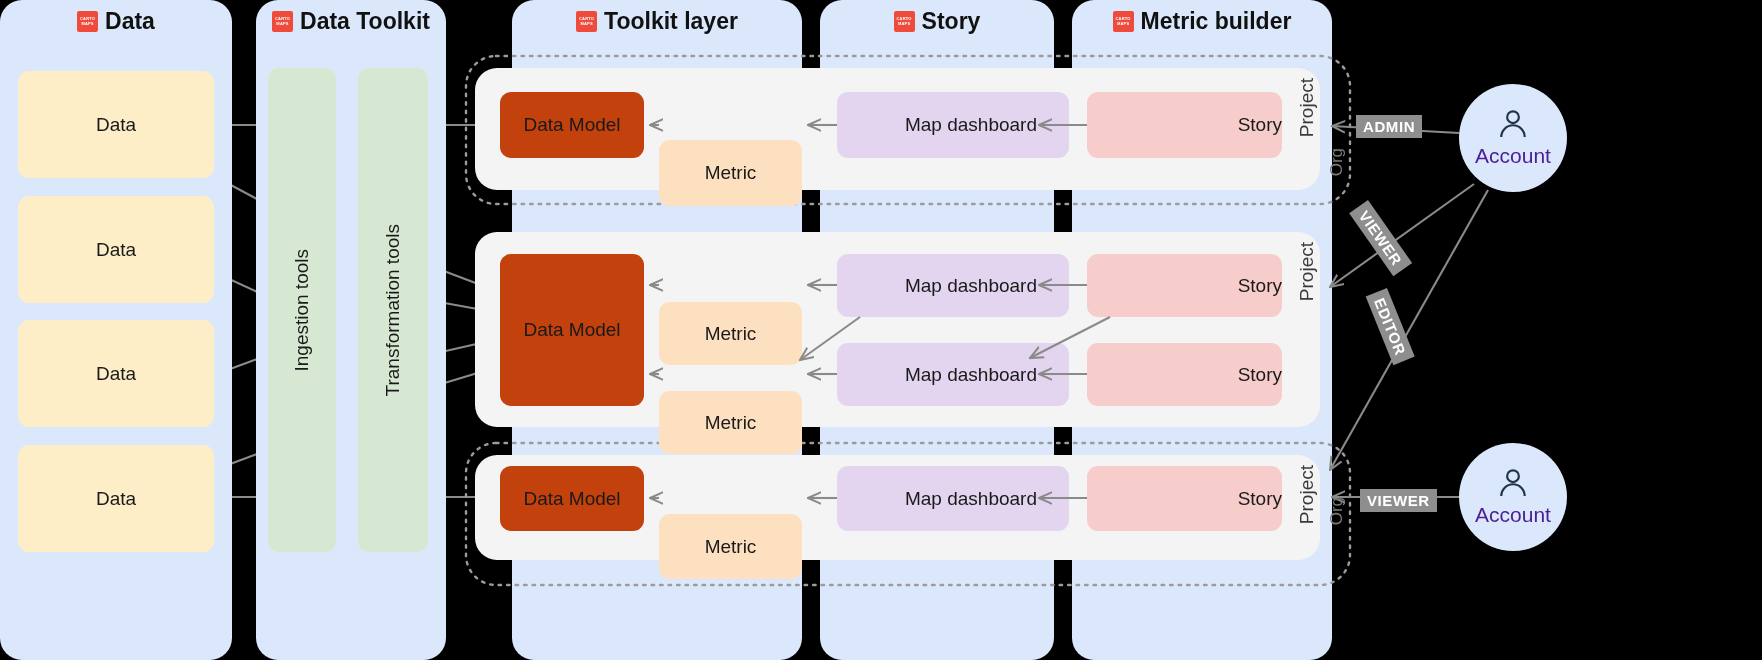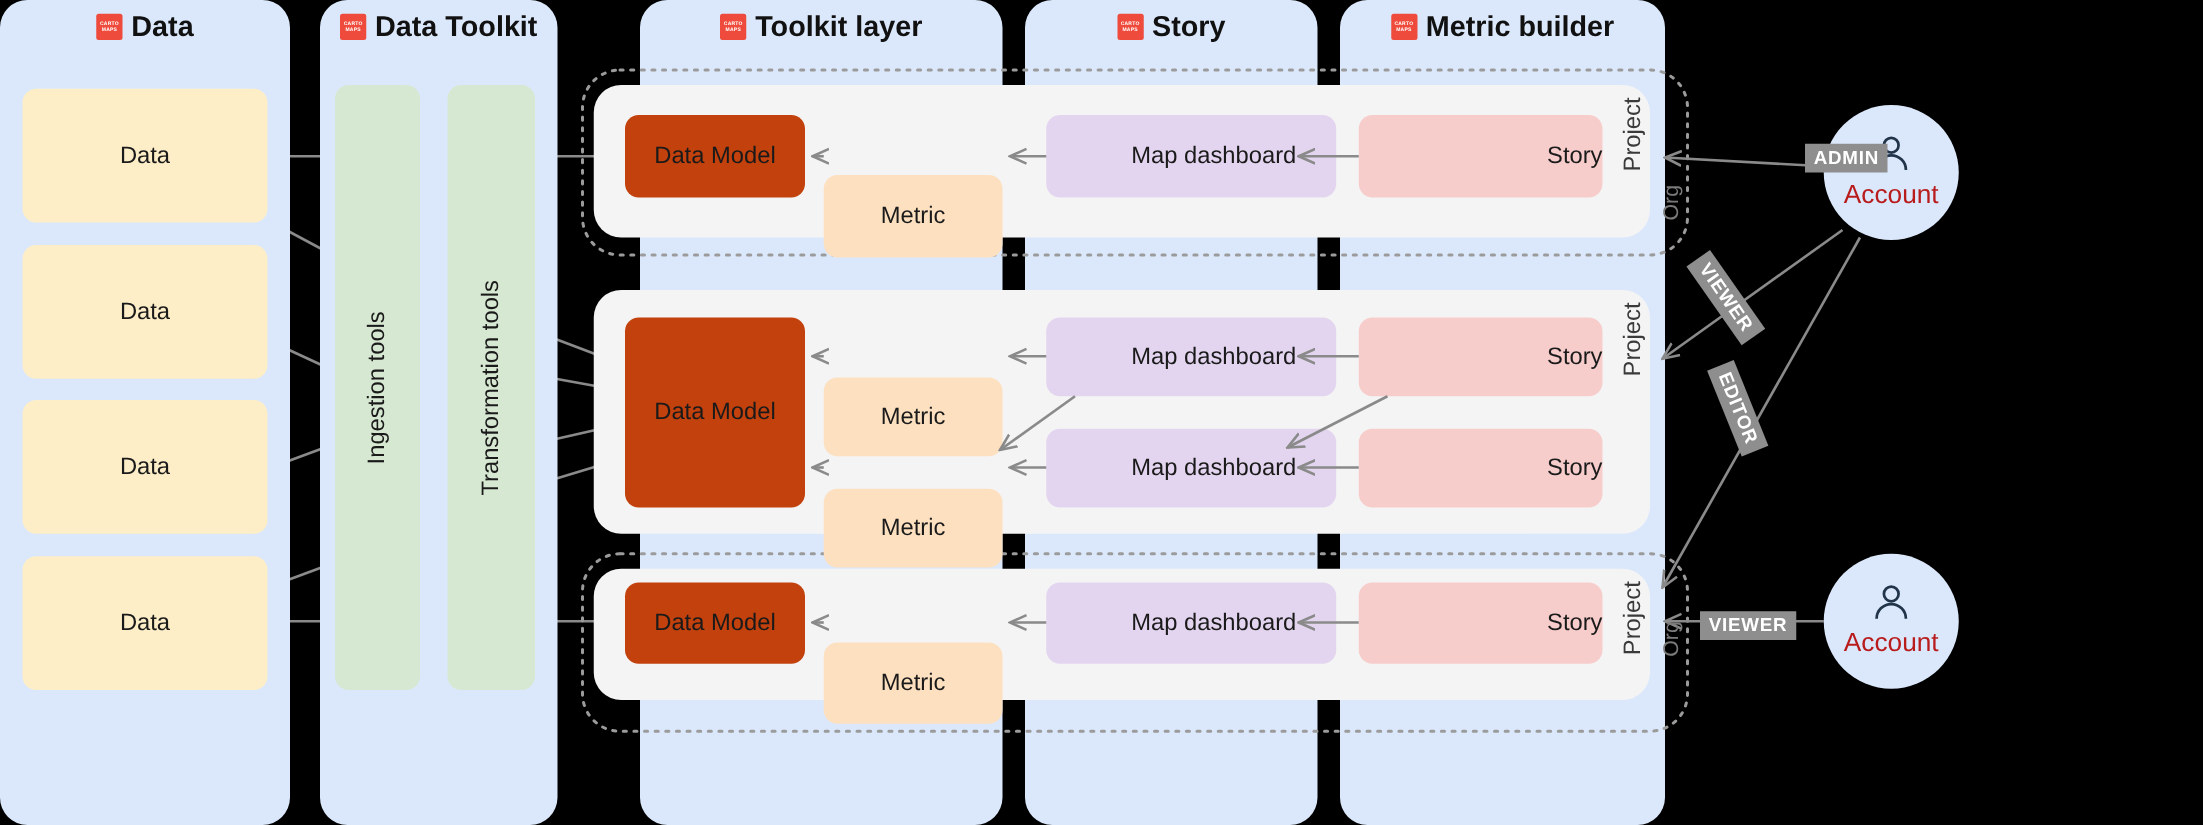--- a/index.html
+++ b/index.html
@@ -33,21 +33,21 @@
   .project{position:absolute;background:#f4f4f4;border-radius:22px;}
   .proj-label{position:absolute;font-size:19px;color:#3a3a3a;
               writing-mode:vertical-rl;transform:rotate(180deg);}
   .org-label{position:absolute;font-size:17px;color:#7a7a7a;
              writing-mode:vertical-rl;transform:rotate(180deg);}
 
   
   .account{position:absolute;background:#dbe8fb;border-radius:50%;
            display:flex;flex-direction:column;align-items:center;
            justify-content:center;gap:1px;}
-  .account .nm{font-size:21px;color:#b91c1c;}
+  .account .nm{font-size:21px;color:#4c1d95;}
 
   
   .badge{position:absolute;background:#8e8e8e;color:#fff;font-size:15px;
          font-weight:bold;letter-spacing:.6px;padding:3px 7px;
          white-space:nowrap;}
 
   svg.ovl{position:absolute;left:0;top:0;width:1762px;height:660px;
           pointer-events:none;overflow:visible;}
 </style>
 </head>
@@ -256,17 +256,17 @@
     </div>
     <div class="account" style="left: 1459px; top: 443px; width: 108px; height: 108px;">
       <span><svg width="34" height="30" viewBox="0 0 24 22" fill="none" stroke="#22344a" stroke-width="1.6">
           <circle cx="12" cy="6" r="4.3"></circle>
           <path d="M3.4 20.5a8.6 8.6 0 0 1 17.2 0"></path>
         </svg></span>
       <span class="nm">Account</span>
     </div>
   </div>
 <div id="roles">
-    <div class="badge" style="left: 1444px; top: 115px; transform: rotate(0deg); transform-origin: left top; text-align: center;">ADMIN</div>
+    <div class="badge" style="left: 1356px; top: 115px; transform: rotate(0deg); transform-origin: left top; text-align: center;">ADMIN</div>
     <div class="badge" style="left: 1368px; top: 200px; transform: rotate(55deg); transform-origin: left top;">VIEWER</div>
     <div class="badge" style="left: 1387px; top: 288px; transform: rotate(68deg); transform-origin: left top;">EDITOR</div>
     <div class="badge" style="left: 1360px; top: 489px; transform: rotate(0deg); transform-origin: left top;">VIEWER</div>
   </div>
 
 </body></html>

